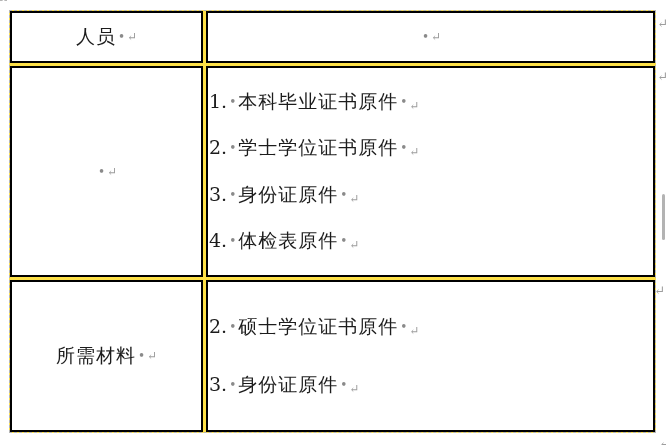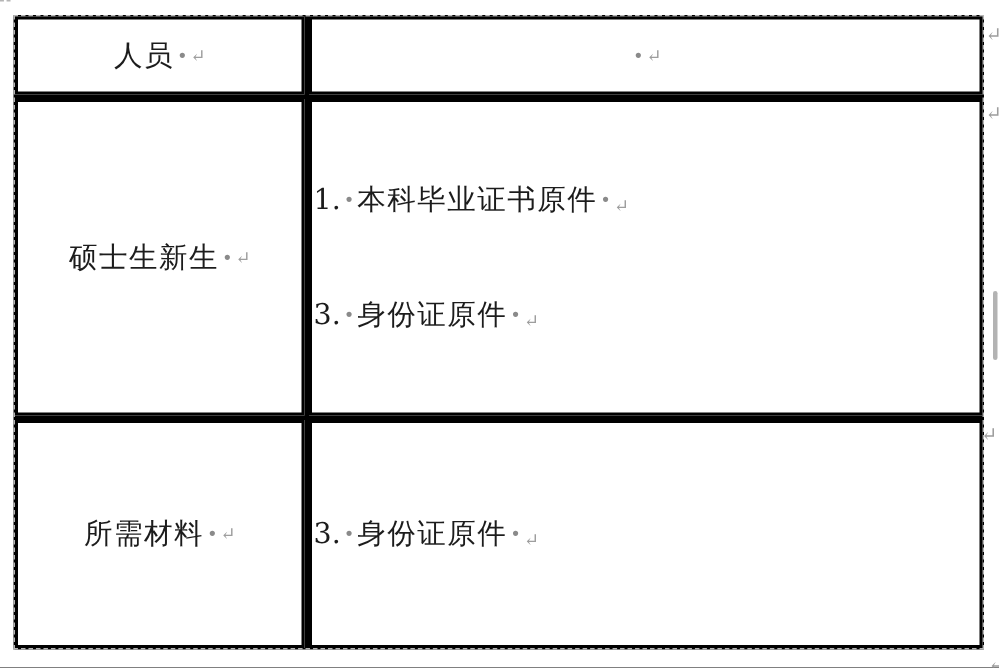--- a/index.html
+++ b/index.html
@@ -6,21 +6,21 @@
   body{
     width:666px;height:445px;position:relative;overflow:hidden;
     background:#ffffff;
     font-family:"DejaVu Serif","Liberation Serif",serif;
     color:#1c1c1c;
   }
   
   .table-wrap{
     position:absolute;left:9px;top:10px;
     border:1px dashed #b5b5b5;
-    background:#000000;
+    background:#fde047;
   }
   .doc-table{
     display:grid;
     grid-template-columns:193px 449px;
     grid-template-rows:52px 211px 152px;
     gap:3px;
   }
   .cell{
     border:2px solid #000000;
     background:#ffffff;
@@ -77,39 +77,47 @@
       <span class="txt">人员</span>
         <span class="dot-mark">•</span>
         <span class="para-mark">↵</span>
     </div>
     <div class="cell center">
         <span class="dot-mark">•</span>
         <span class="para-mark">↵</span>
     </div>
 
     <div class="cell center">
-      <span class="txt">硕士生新生</span>
         <span class="dot-mark">•</span>
         <span class="para-mark">↵</span>
     </div>
     <div class="cell materials">
       <div class="mat-line">
         <span class="num">1.</span><span class="dot-mark">•</span><span class="txt">本科毕业证书原件</span><span class="dot-mark">•</span><span class="para-mark">↵</span>
       </div>
       <div class="mat-line">
+        <span class="num">2.</span><span class="dot-mark">•</span><span class="txt">学士学位证书原件</span><span class="dot-mark">•</span><span class="para-mark">↵</span>
+      </div>
+      <div class="mat-line">
         <span class="num">3.</span><span class="dot-mark">•</span><span class="txt">身份证原件</span><span class="dot-mark">•</span><span class="para-mark">↵</span>
+      </div>
+      <div class="mat-line">
+        <span class="num">4.</span><span class="dot-mark">•</span><span class="txt">体检表原件</span><span class="dot-mark">•</span><span class="para-mark">↵</span>
       </div>
     </div>
 
     <div class="cell center">
       <span class="txt">所需材料</span>
         <span class="dot-mark">•</span>
         <span class="para-mark">↵</span>
     </div>
     <div class="cell materials">
+      <div class="mat-line">
+        <span class="num">2.</span><span class="dot-mark">•</span><span class="txt">硕士学位证书原件</span><span class="dot-mark">•</span><span class="para-mark">↵</span>
+      </div>
       <div class="mat-line">
         <span class="num">3.</span><span class="dot-mark">•</span><span class="txt">身份证原件</span><span class="dot-mark">•</span><span class="para-mark">↵</span>
       </div>
     </div>
 
   </div>
 </div>
 
 <span class="row-end-mark rem-header">↵</span>
 <span class="row-end-mark rem-row1">↵</span>

